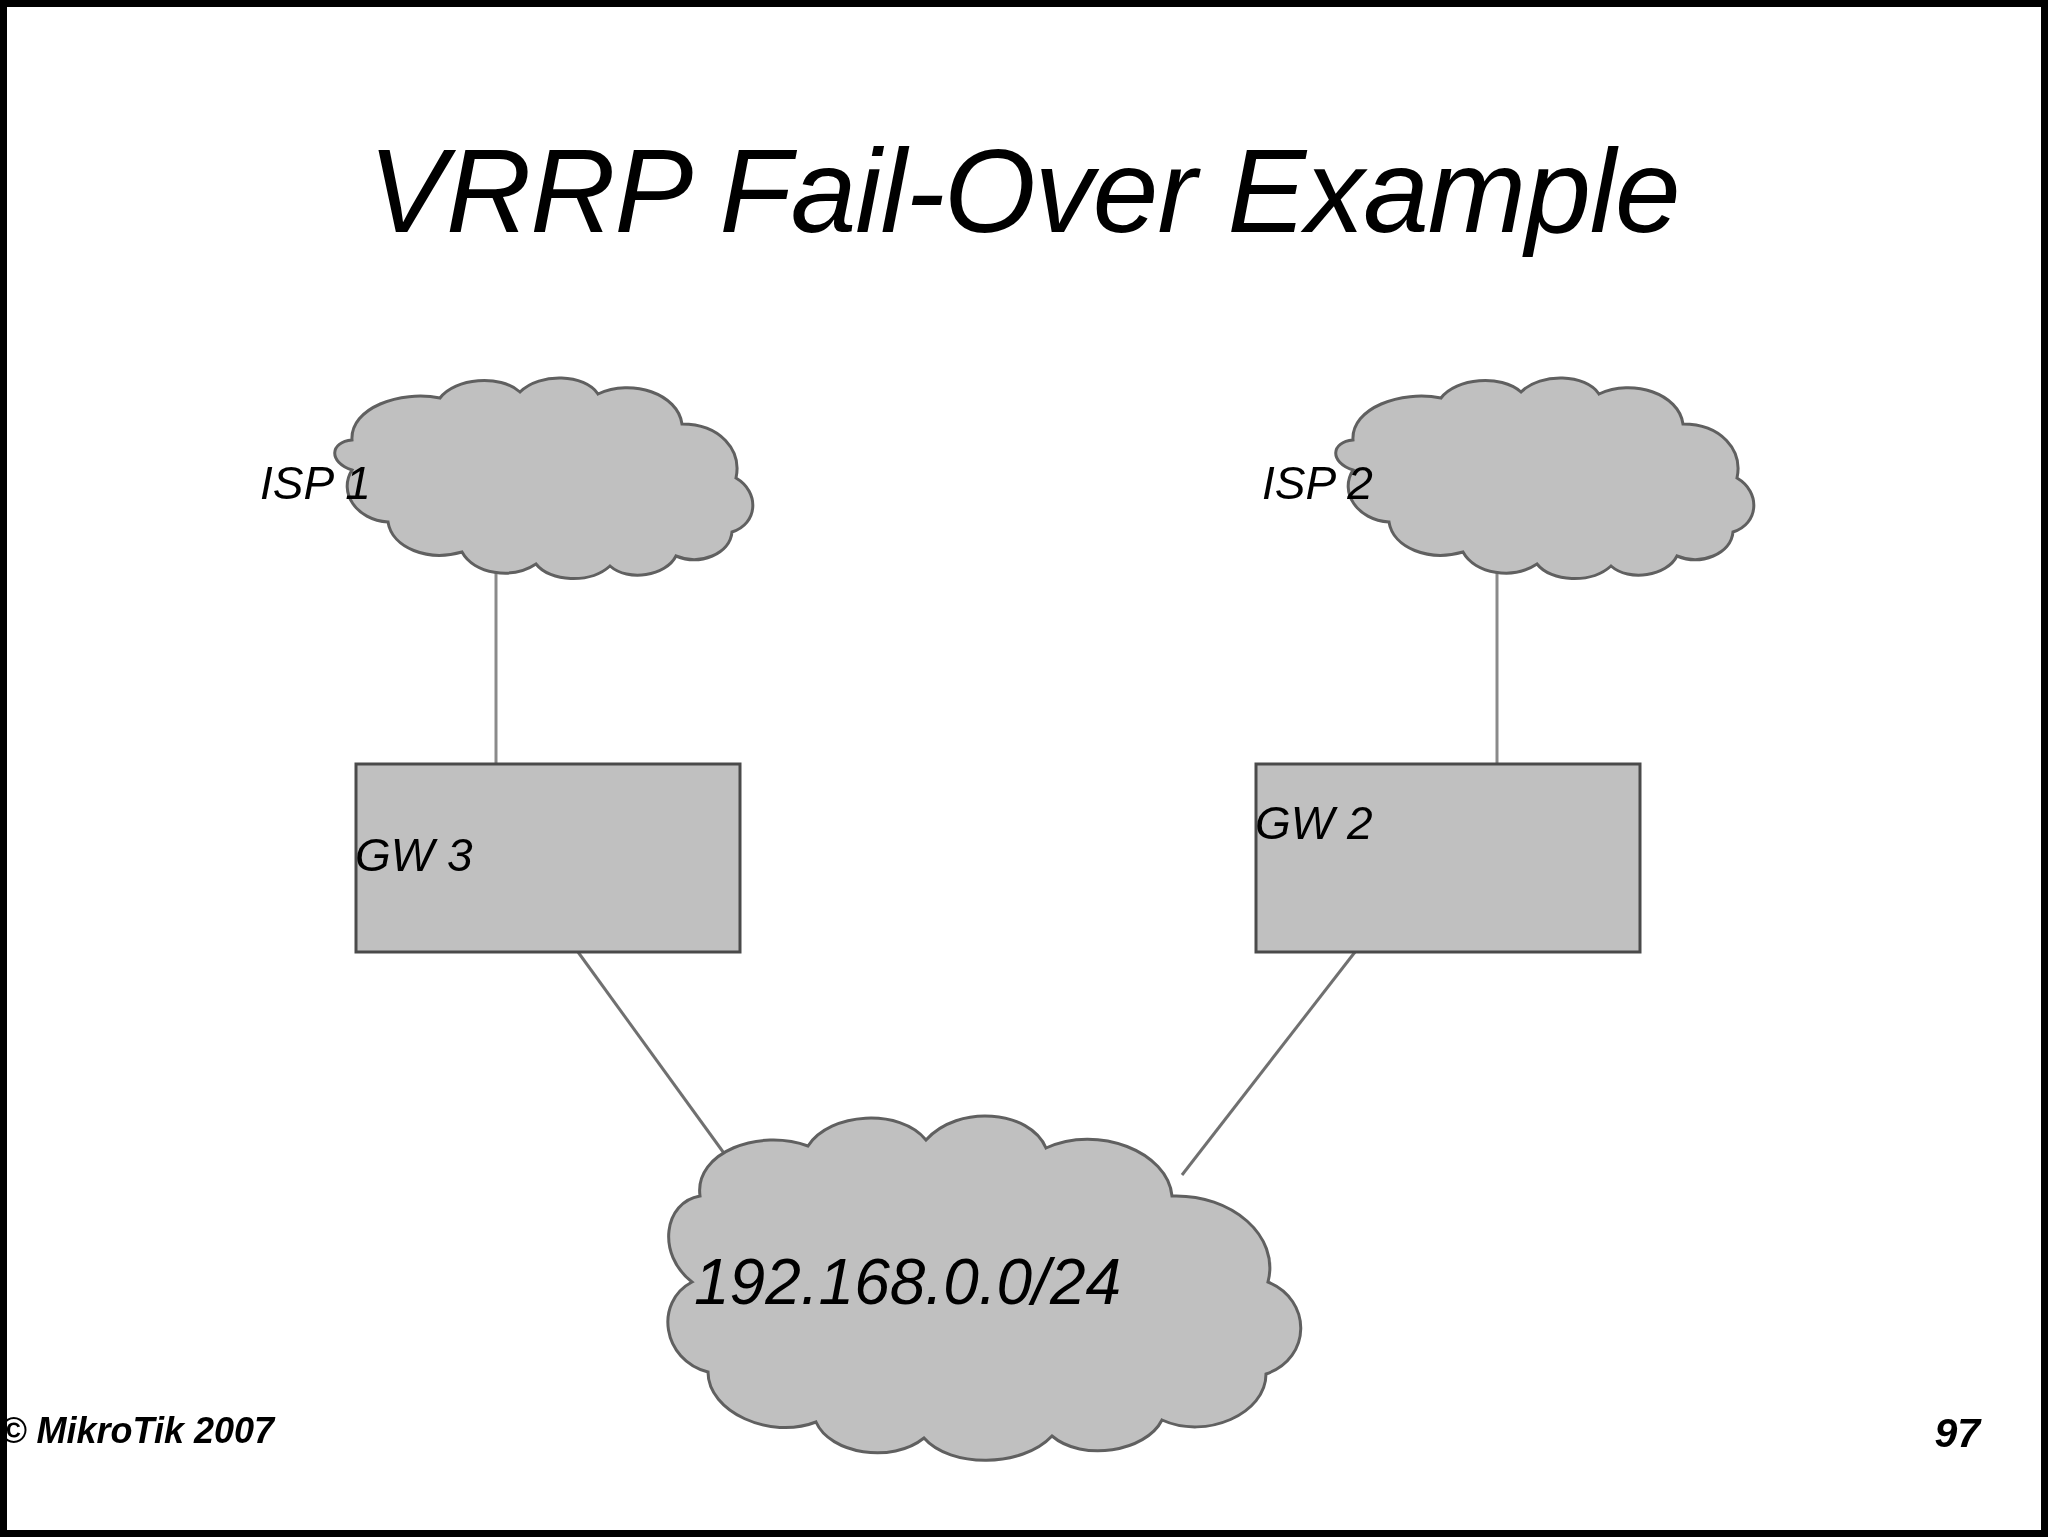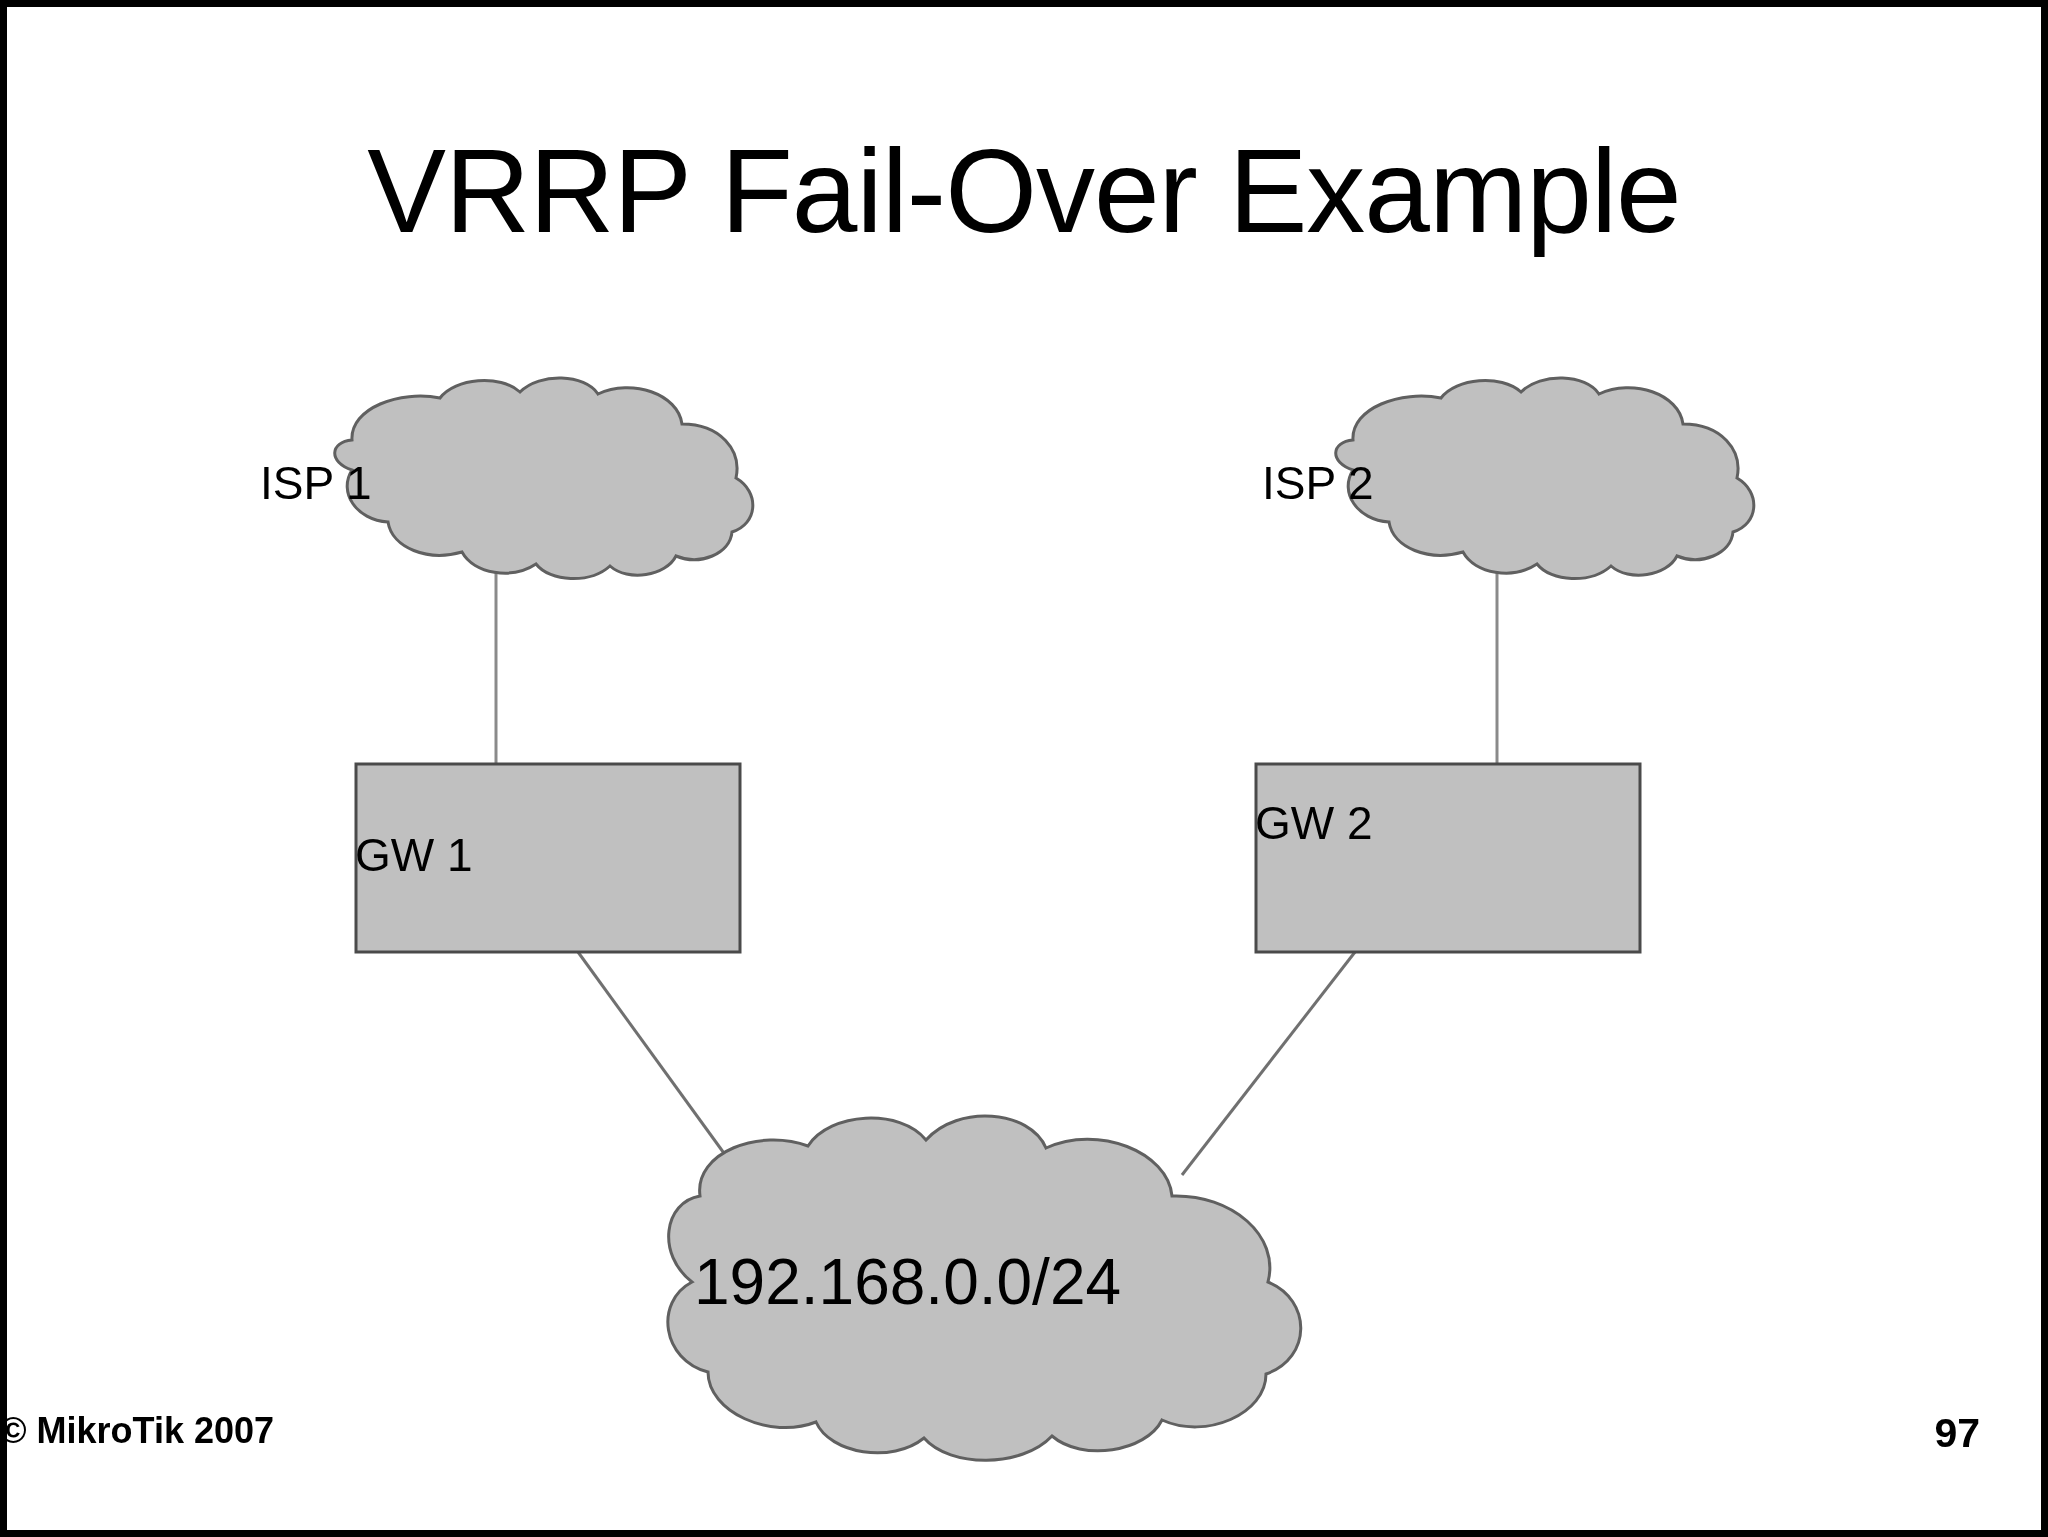--- a/index.html
+++ b/index.html
@@ -10,20 +10,21 @@
   body {
     font-family: "Liberation Sans", sans-serif;
   }
   #slide {
     position: relative;
     width: 2048px;
     height: 1537px;
     background: #ffffff;
     box-sizing: border-box;
     overflow: hidden;
+    font-style: italic;
   }
   
   #frame {
     position: absolute;
     left: 0;
     top: 0;
     width: 2048px;
     height: 1537px;
     box-sizing: border-box;
     border: 7px solid #000000;
@@ -158,21 +159,21 @@
              C 1146 1452, 1082 1462, 1052 1436
              C 1022 1468, 950 1468, 924 1438
              C 892 1464, 830 1454, 816 1422
              C 770 1440, 708 1412, 708 1372
              C 662 1360, 654 1302, 692 1282
              C 656 1254, 664 1202, 700 1196 Z"></path>
   </svg>
 
   <div class="node-label" id="isp1-label">ISP 1</div>
   <div class="node-label" id="isp2-label">ISP 2</div>
-  <div class="node-label" id="gw1-label">GW 1</div>
+  <div class="node-label" id="gw1-label">GW 3</div>
   <div class="node-label" id="gw2-label">GW 2</div>
   <div class="node-label" id="subnet-label">192.168.0.0/24</div>
 
   <div id="footer-copyright">© MikroTik 2007</div>
   <div id="footer-page">97</div>
 
   <div id="frame"></div>
 </div>
 
 </body></html>

